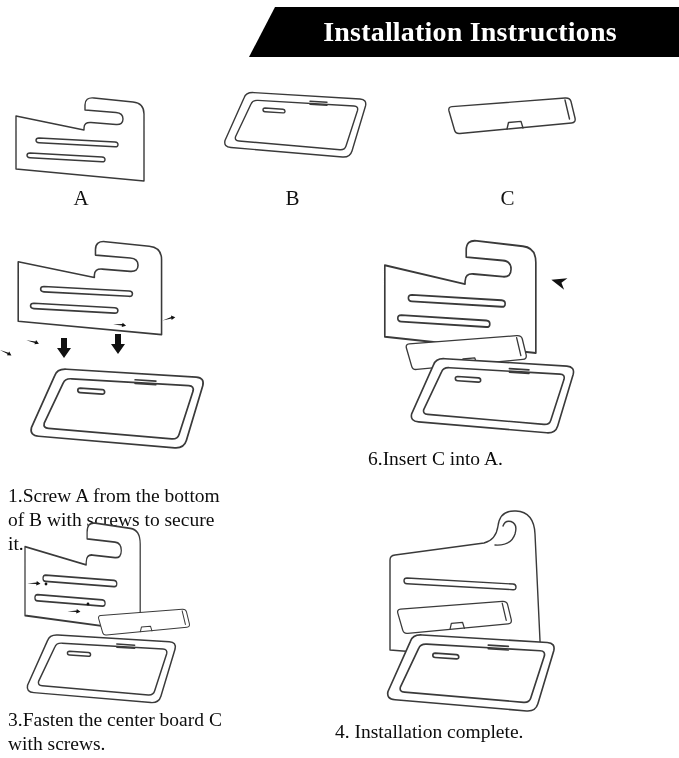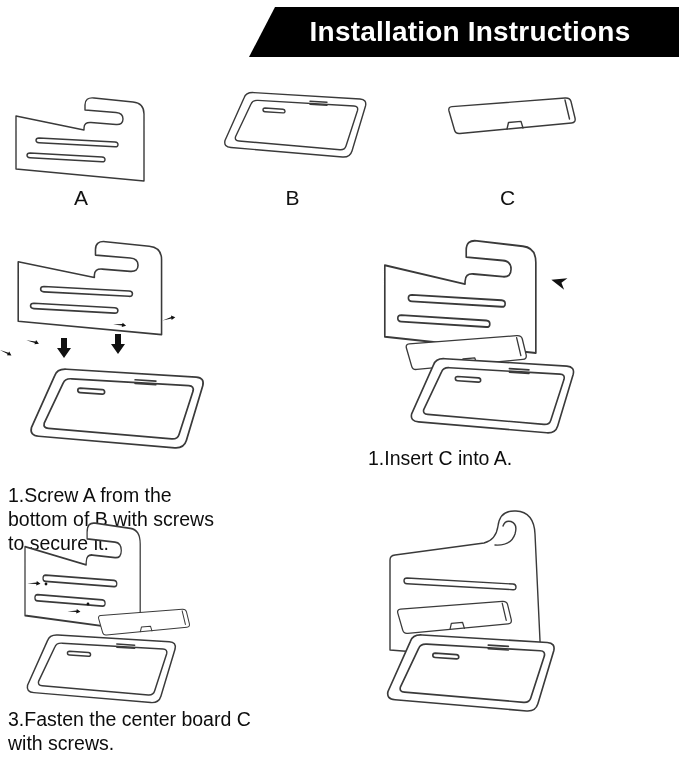--- a/index.html
+++ b/index.html
@@ -1,18 +1,18 @@
 <!DOCTYPE html>
 <html><head>
 <meta charset="utf-8">
 <style>
   html,body { margin:0; padding:0; background:#fff; }
   .canvas {
     position:relative; width:679px; height:758px; background:#ffffff;
-    font-family:Liberation Sans, sans-serif; color:#111; overflow:hidden;
+    font-family:Liberation Serif, serif; color:#111; overflow:hidden;
   }
   .banner {
     position:absolute; left:249px; top:7px; width:430px; height:50px;
     background:#000; color:#fff; display:flex; align-items:center; justify-content:center;
     clip-path:polygon(26px 0, 100% 0, 100% 100%, 0 100%);
   }
   .banner .title { font-size:28px; font-weight:bold; letter-spacing:0.2px; white-space:nowrap; padding-left:12px; }
   .fig { position:absolute; }
   .part-label { position:absolute; top:186px; font-size:21px; text-align:center; color:#111; }
   .caption { position:absolute; font-size:19.5px; line-height:1.22; color:#0d0d0d; }
@@ -91,21 +91,21 @@
     <svg width="240" height="215" viewBox="0 0 240 215">
       <use href="#panelA" transform="translate(18,0) scale(1.18,1.35)"></use>
       <use href="#boardC" transform="translate(40,108) scale(0.95)"></use>
       <use href="#trayB" transform="translate(44,128) scale(1.15)"></use>
       <use href="#arrowHead" transform="translate(198,52) rotate(16)"></use>
     </svg>
   </div>
 
   <div class="caption" style="left:8px; top:444px; width:220px;margin-top:40px;">1.Screw A from the bottom of B with screws to secure it.</div>
 
-  <div class="caption" style="left:368px; top:447px; width:240px;">1.Insert C into A.</div>
+  <div class="caption" style="left:368px; top:447px; width:240px;">6.Insert C into A.</div>
 
   <div class="fig" style="left:8px; top:505px;">
     <svg width="210" height="200" viewBox="0 0 210 200">
       <use href="#panelA" transform="translate(8,0) scale(0.9,1.3)"></use>
       <use href="#boardC" transform="translate(82,100) scale(0.72)"></use>
       <use href="#trayB" transform="translate(8,122) scale(1.05)"></use>
       <use href="#screwIcon" transform="translate(20,74) rotate(8)"></use>
       <circle cx="38" cy="79" r="1.4" class="fillb"></circle>
       <use href="#screwIcon" transform="translate(60,102) rotate(8)"></use>
       <circle cx="80" cy="99" r="1.4" class="fillb"></circle>
@@ -117,14 +117,15 @@
       <path class="ln" d="M45,60 L45,150 L196,162 L190,34 Q189,12 171,11 Q155,10 153,26 Q151,40 139,43 L50,55 Q45,55.6 45,60 Z"></path>
       <path class="ln nf" d="M150,45 Q166,46 170,34 Q173,24 166,21.5 Q160,20 158,26"></path>
       <path class="ln" d="M62,78 L168,84 Q171,84.2 171,87 Q171,90 168,89.7 L62,83.7 Q59,83.5 59,80.7 Q59,78 62,78 Z"></path>
       <use href="#boardC" transform="translate(42,96) scale(0.9)"></use>
       <use href="#trayB" transform="translate(30,126) scale(1.18)"></use>
     </svg>
   </div>
 
   <div class="caption" style="left:8px; top:708px; width:245px;">3.Fasten the center board C with screws.</div>
 
+  <div class="caption" style="left:335px; top:720px; width:300px;">4. Installation complete.</div>
 
 </div>
 
 </body></html>

